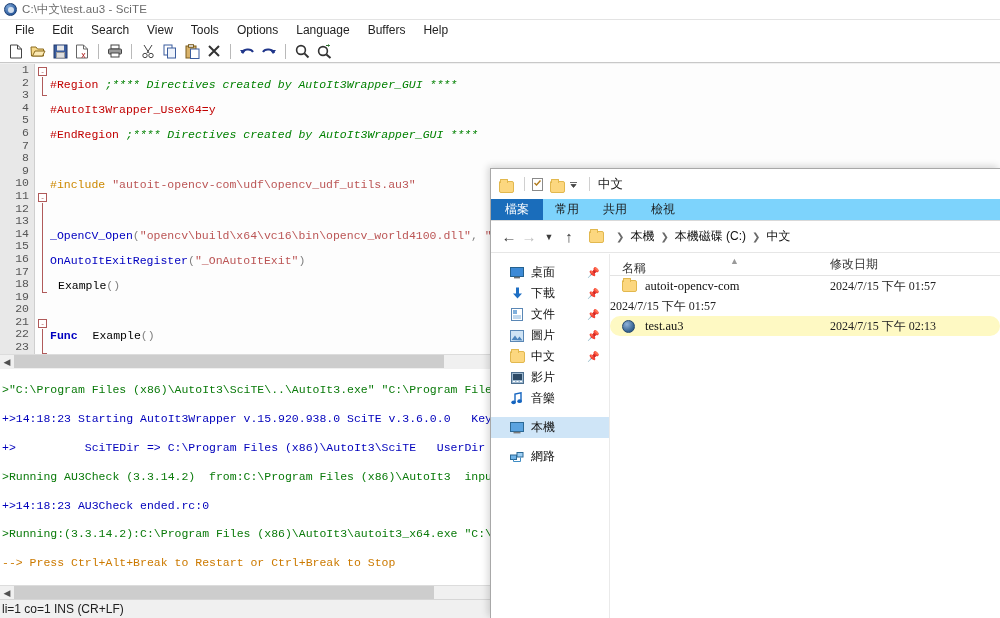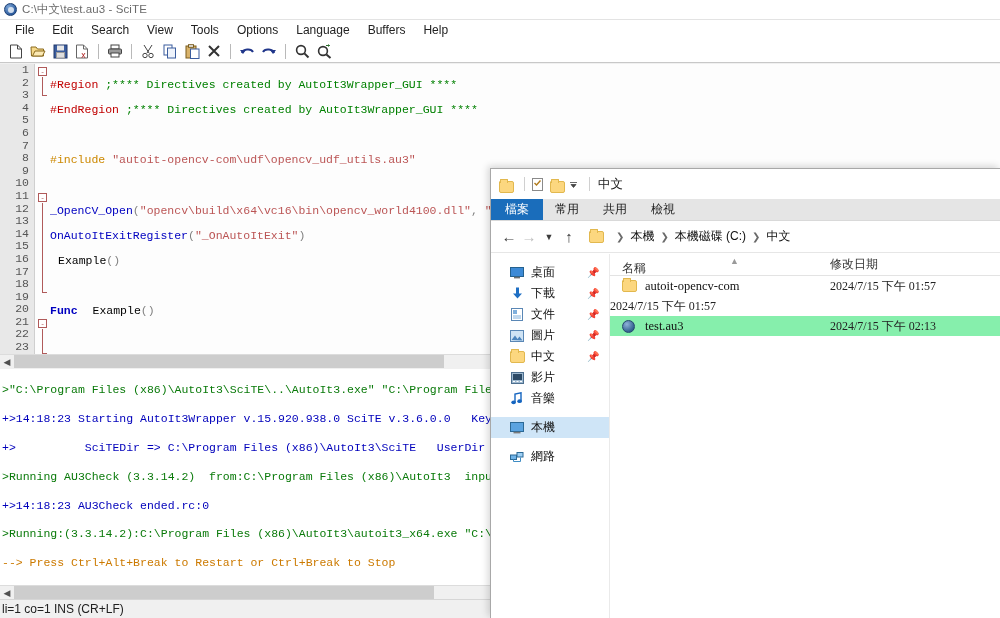--- a/index.html
+++ b/index.html
@@ -34,21 +34,21 @@
                border-right:1px solid #cfcfcf; text-align:right; }
   .ed-fold { position:absolute; left:36px; top:0; width:14px; height:100%; background:#fdfdfd; }
   .ed-code { position:absolute; left:50px; top:0; right:0; height:100%;
              font-family:"Liberation Mono","DejaVu Sans Mono",monospace; font-size:11.5px;
              white-space:pre; line-height:12.6px; padding-top:2px; }
   .ln { font-family:"Liberation Mono","DejaVu Sans Mono",monospace; font-size:11.5px;
         line-height:12.6px; color:#555; padding-right:5px; }
   .cline { height:12.6px; }
   .kw   { color:#0000c0; font-weight:bold; }
   .pre  { color:#c00000;text-align:center; }
-  .cmt  { color:#008000; }
+  .cmt  { color:#008000; font-style:italic; }
   .str  { color:#bb5555; }
   .fn   { color:#0000c0; }
   .mac  { color:#cc8800; }
   .op   { color:#808080; }
   .plain{ color:#000000;margin-left:8px; }
 
   .foldbox { position:absolute; width:9px; height:9px; border:1px solid #b05a5a; background:#fff;
              left:2px; font-size:8px; line-height:7px; text-align:center; color:#b05a5a; }
   .foldline { position:absolute; left:6px; width:1px; background:#b05a5a; }
   .foldtail { position:absolute; width:5px; height:1px; background:#b05a5a; left:6px; }
@@ -87,21 +87,21 @@
   .ex-title { height:30px; background:#ffffff; display:flex; align-items:center; padding-left:8px; }
   .qa-ico { width:15px; height:13px; margin-right:4px; }
   .folder-glyph { width:15px; height:12px; background:#fcd77f; border:1px solid #e2b84e;
                   border-radius:1px 2px 2px 2px; position:relative; }
   .folder-glyph:before{ content:""; position:absolute; top:-3px; left:0; width:6px; height:3px;
                   background:#fcd77f; border:1px solid #e2b84e; border-bottom:none; border-radius:1px 1px 0 0;}
   .ex-vsep { width:1px; height:14px; background:#d0d0d0; margin:0 6px; }
   .ex-titletext { font-size:12.5px; color:#202020; margin-left:2px; }
 
   .ribbon-tabs { height:22px; display:flex; align-items:stretch; border-bottom:1px solid #d9d9d9;
-                 background:#e5e5e5; }
+                 background:#7dd3fc; }
   .rtab { padding:0 12px; display:flex; align-items:center; font-size:12px; color:#1a1a1a; }
   .rtab.file { background:#1a6dbb; color:#fff; font-weight:normal; padding:0 14px; }
 
   .ex-addr { height:32px; display:flex; align-items:center; padding:0 8px; background:#ffffff;
              border-bottom:1px solid #e6e6e6; }
   .navbtn { width:20px; text-align:center; font-size:15px; color:#3b3b3b; }
   .navbtn.dis { color:#bdbdbd; }
   .crumb { display:flex; align-items:center; font-size:12px; color:#111; margin-left:4px; }
   .crumb .sep { color:#6a6a6a; margin:0 6px; font-size:10px; }
 
@@ -115,21 +115,21 @@
   .navitem .pin { position:absolute; right:9px; color:#6e6e6e; font-size:10px; }
   .navgap { height:8px; }
 
   .ex-list { flex:1; display:flex; flex-direction:column; }
   .col-head { height:22px; display:flex; align-items:center; border-bottom:1px solid #e3e3e3;
               font-size:12px; color:#333; position:relative; }
   .col-name { width:220px; padding-left:12px;margin-top:8px; }
   .col-date { width:170px; }
   .col-sortarrow { position:absolute; left:120px; top:2px; color:#9a9a9a; font-size:9px; }
   .frow { height:20px; display:flex; align-items:center; font-size:12.5px; color:#111;font-family:Liberation Serif, serif; }
-  .frow.sel { background:#86efac; }
+  .frow.sel { background:#fef9c3;border-radius:10px; }
   .fname { width:220px; display:flex; align-items:center; padding-left:12px; }
   .fname .fi { width:16px; height:14px; margin-right:7px; display:flex; align-items:center; }
   .fdate { width:170px; color:#222; font-size:12px; }
 
   .jpg-ico { width:14px; height:11px; background:linear-gradient(#dfe9f5,#b9cfe6);
              border:1px solid #8ba6c0; position:relative; }
   .jpg-ico:after{ content:""; position:absolute; left:1px; bottom:1px; width:8px; height:3px;
              background:#5f7f9c; }
   .au3-ico { width:13px; height:13px; border-radius:50%;
              background:radial-gradient(circle at 35% 30%, #8fb2da, #32608f 72%);
@@ -284,20 +284,21 @@
       <div class="foldline" style="top:139px;height:89px;"></div>
       <div class="foldtail" style="top:228px;"></div>
 
       <div class="foldbox" style="top:255px;">-</div>
       <div class="foldline" style="top:265px;height:24px;"></div>
       <div class="foldtail" style="top:289px;"></div>
     </div>
 
     <div class="ed-code">
 <div class="cline"><span class="pre">#Region</span><span class="cmt"> ;**** Directives created by AutoIt3Wrapper_GUI ****</span></div>
+<div class="cline"><span class="pre">#AutoIt3Wrapper_UseX64=y</span></div>
 <div class="cline"><span class="pre">#EndRegion</span><span class="cmt"> ;**** Directives created by AutoIt3Wrapper_GUI ****</span></div>
 <div class="cline">&nbsp;</div>
 <div class="cline"><span class="mac">#include</span> <span class="str">"autoit-opencv-com\udf\opencv_udf_utils.au3"</span></div>
 <div class="cline">&nbsp;</div>
 <div class="cline"><span class="fn">_OpenCV_Open</span><span class="op">(</span><span class="str">"opencv\build\x64\vc16\bin\opencv_world4100.dll"</span><span class="op">,</span> <span class="str">"autoit-opencv-com\autoit_opencv_com4100.dll"</span><span class="op">)</span></div>
 <div class="cline"><span class="fn">OnAutoItExitRegister</span><span class="op">(</span><span class="str">"_OnAutoItExit"</span><span class="op">)</span></div>
 <div class="cline"><span class="plain">Example</span><span class="op">()</span></div>
 <div class="cline">&nbsp;</div>
 <div class="cline"><span class="kw">Func</span> <span class="plain">Example</span><span class="op">()</span></div>
 

